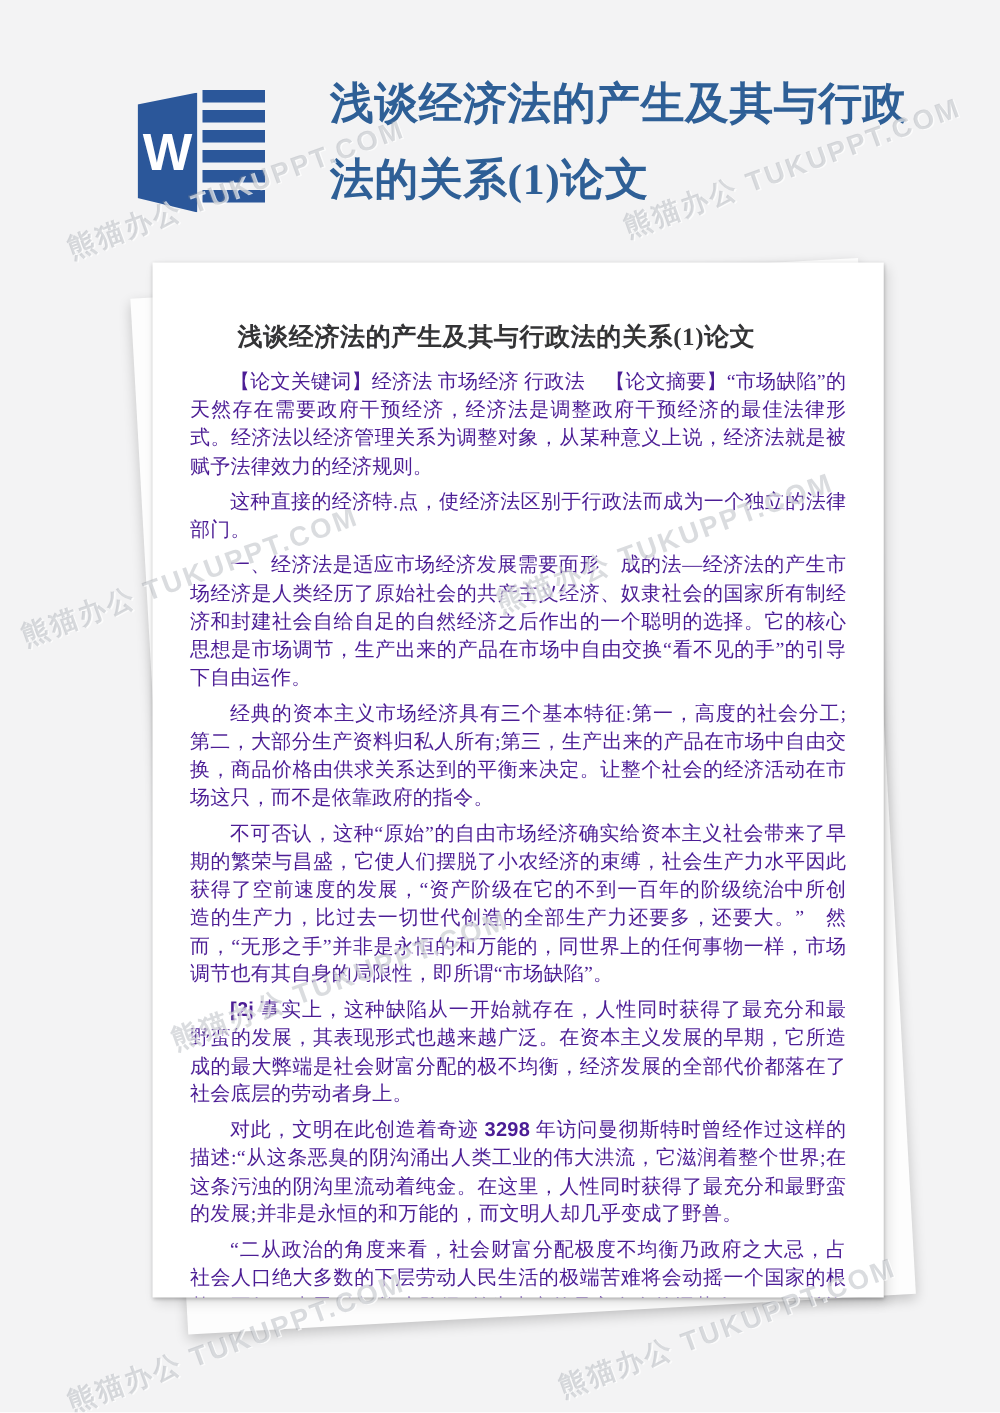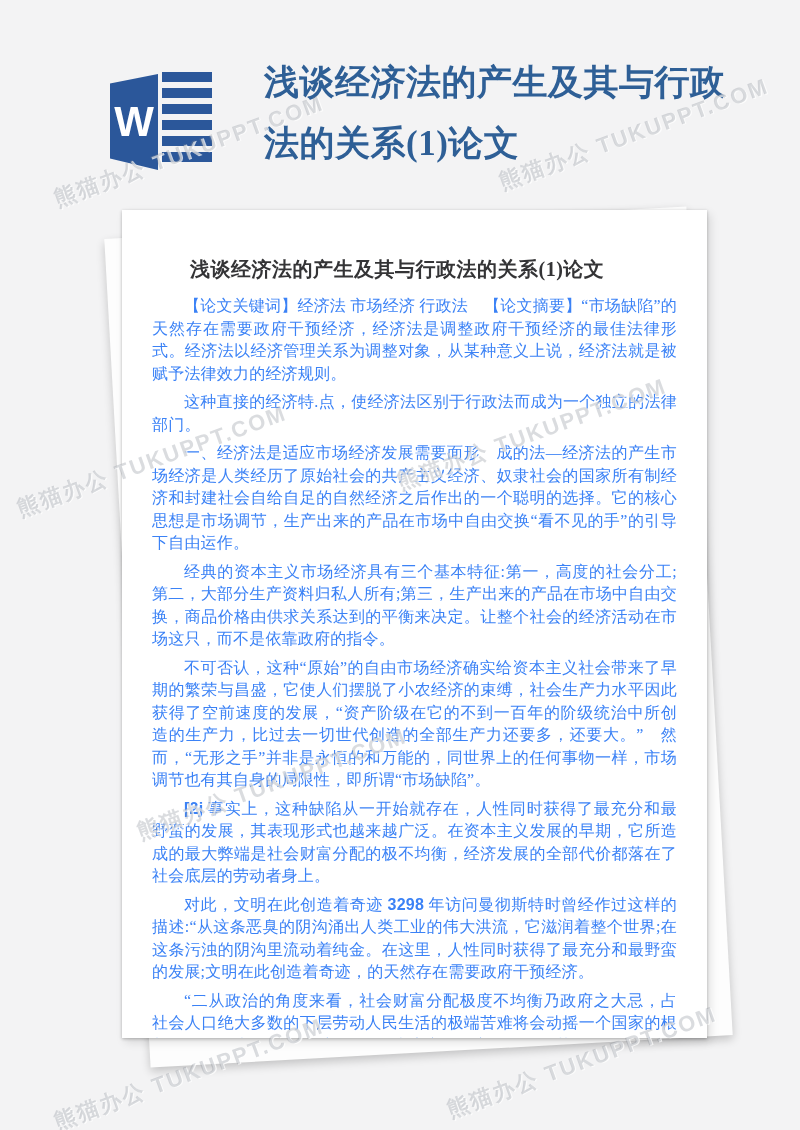--- a/index.html
+++ b/index.html
@@ -18,21 +18,21 @@
   .header-title{position:absolute;left:264px;top:52px;width:472px;
                 font-size:35px;line-height:61px;font-weight:bold;letter-spacing:.5px;color:#2e5f96;}
 
   
   .sheet-behind{position:absolute;left:127px;top:222px;width:583px;height:830px;background:#fdfdfd;
                 transform:rotate(-3.2deg);z-index:1;box-shadow:0 4px 10px rgba(0,0,0,.20);}
   .page{position:absolute;left:122px;top:210px;width:585px;height:828px;background:#ffffff;z-index:2;
         box-sizing:border-box;padding:46px 30px 0;overflow:hidden;
         box-shadow:0 1px 3px rgba(0,0,0,.25),3px 4px 9px rgba(0,0,0,.12);}
   .doc-title{font-size:20px;font-weight:bold;color:#343436;margin:0 0 12px;text-indent:38px;letter-spacing:.5px;}
-  .doc-body p{margin:0 0 6px;font-size:16px;line-height:22.5px;color:#3b82f6;
+  .doc-body p{margin:0 0 6px;font-size:16px;line-height:22.5px;color:#4c1d95;
               text-align:justify;text-indent:2em;letter-spacing:.2px;}
   .seg-b{font-weight:bold;font-family:Liberation Sans, sans-serif;}
 
   
   .wm{position:absolute;white-space:nowrap;z-index:30;pointer-events:none;
       font-family:"Liberation Sans",sans-serif;font-weight:bold;font-size:22px;letter-spacing:2px;
       color:rgba(134,140,148,.30);text-shadow:1px 1px 0 rgba(255,255,255,.75);
       transform:rotate(-20deg);transform-origin:left center;}
   .wm1{left:55px;top:185px;}
   .wm2{left:500px;top:168px;}
@@ -68,21 +68,21 @@
 
   <div class="page">
     <h1 class="doc-title">浅谈经济法的产生及其与行政法的关系(1)论文</h1>
     <div class="doc-body">
         <p><span>【论文关键词】经济法 市场经济 行政法　【论文摘要】“市场缺陷”的天然存在需要政府干预经济，经济法是调整政府干预经济的最佳法律形式。经济法以经济管理关系为调整对象，从某种意义上说，经济法就是被赋予法律效力的经济规则。</span></p>
         <p><span>这种直接的经济特.点，使经济法区别于行政法而成为一个独立的法律部门。</span></p>
         <p><span>一、经济法是适应市场经济发展需要面形　成的法—经济法的产生市场经济是人类经历了原始社会的共产主义经济、奴隶社会的国家所有制经济和封建社会自给自足的自然经济之后作出的一个聪明的选择。它的核心思想是市场调节，生产出来的产品在市场中自由交换“看不见的手”的引导下自由运作。</span></p>
         <p><span>经典的资本主义市场经济具有三个基本特征:第一，高度的社会分工;第二，大部分生产资料归私人所有;第三，生产出来的产品在市场中自由交换，商品价格由供求关系达到的平衡来决定。让整个社会的经济活动在市场这只，而不是依靠政府的指令。</span></p>
         <p><span>不可否认，这种“原始”的自由市场经济确实给资本主义社会带来了早期的繁荣与昌盛，它使人们摆脱了小农经济的束缚，社会生产力水平因此获得了空前速度的发展，“资产阶级在它的不到一百年的阶级统治中所创造的生产力，比过去一切世代创造的全部生产力还要多，还要大。”　然而，“无形之手”并非是永恒的和万能的，同世界上的任何事物一样，市场调节也有其自身的局限性，即所谓“市场缺陷”。</span></p>
         <p><span class="seg-b">[2j</span><span> 事实上，这种缺陷从一开始就存在，人性同时获得了最充分和最野蛮的发展，其表现形式也越来越广泛。在资本主义发展的早期，它所造成的最大弊端是社会财富分配的极不均衡，经济发展的全部代价都落在了社会底层的劳动者身上。</span></p>
-        <p><span>对此，文明在此创造着奇迹 </span><span class="seg-b">3298</span><span> 年访问曼彻斯特时曾经作过这样的描述:“从这条恶臭的阴沟涌出人类工业的伟大洪流，它滋润着整个世界;在这条污浊的阴沟里流动着纯金。在这里，人性同时获得了最充分和最野蛮的发展;文明在此创造着奇迹，的天然存在需要政府干预经济。</span></p>
+        <p><span>对此，文明在此创造着奇迹 </span><span class="seg-b">3298</span><span> 年访问曼彻斯特时曾经作过这样的描述:“从这条恶臭的阴沟涌出人类工业的伟大洪流，它滋润着整个世界;在这条污浊的阴沟里流动着纯金。在这里，人性同时获得了最充分和最野蛮的发展;并非是永恒的和万能的，而文明人却几乎变成了野兽。</span></p>
         <p><span>“二从政治的角度来看，社会财富分配极度不均衡乃政府之大忌，占社会人口绝大多数的下层劳动人民生活的极端苦难将会动摇一个国家的根基，正如马克思所言:资产阶级“首先生产的是它自身的掘墓人”。　随着资本主义经济的继续</span></p>
       </div>
   </div>
 
   <span class="wm wm1">熊猫办公 TUKUPPT.COM</span>
   <span class="wm wm2">熊猫办公 TUKUPPT.COM</span>
   <span class="wm wm3">熊猫办公 TUKUPPT.COM</span>
   <span class="wm wm4">熊猫办公 TUKUPPT.COM</span>
   <span class="wm wm5">熊猫办公 TUKUPPT.COM</span>
   <span class="wm wm6">熊猫办公 TUKUPPT.COM</span>

